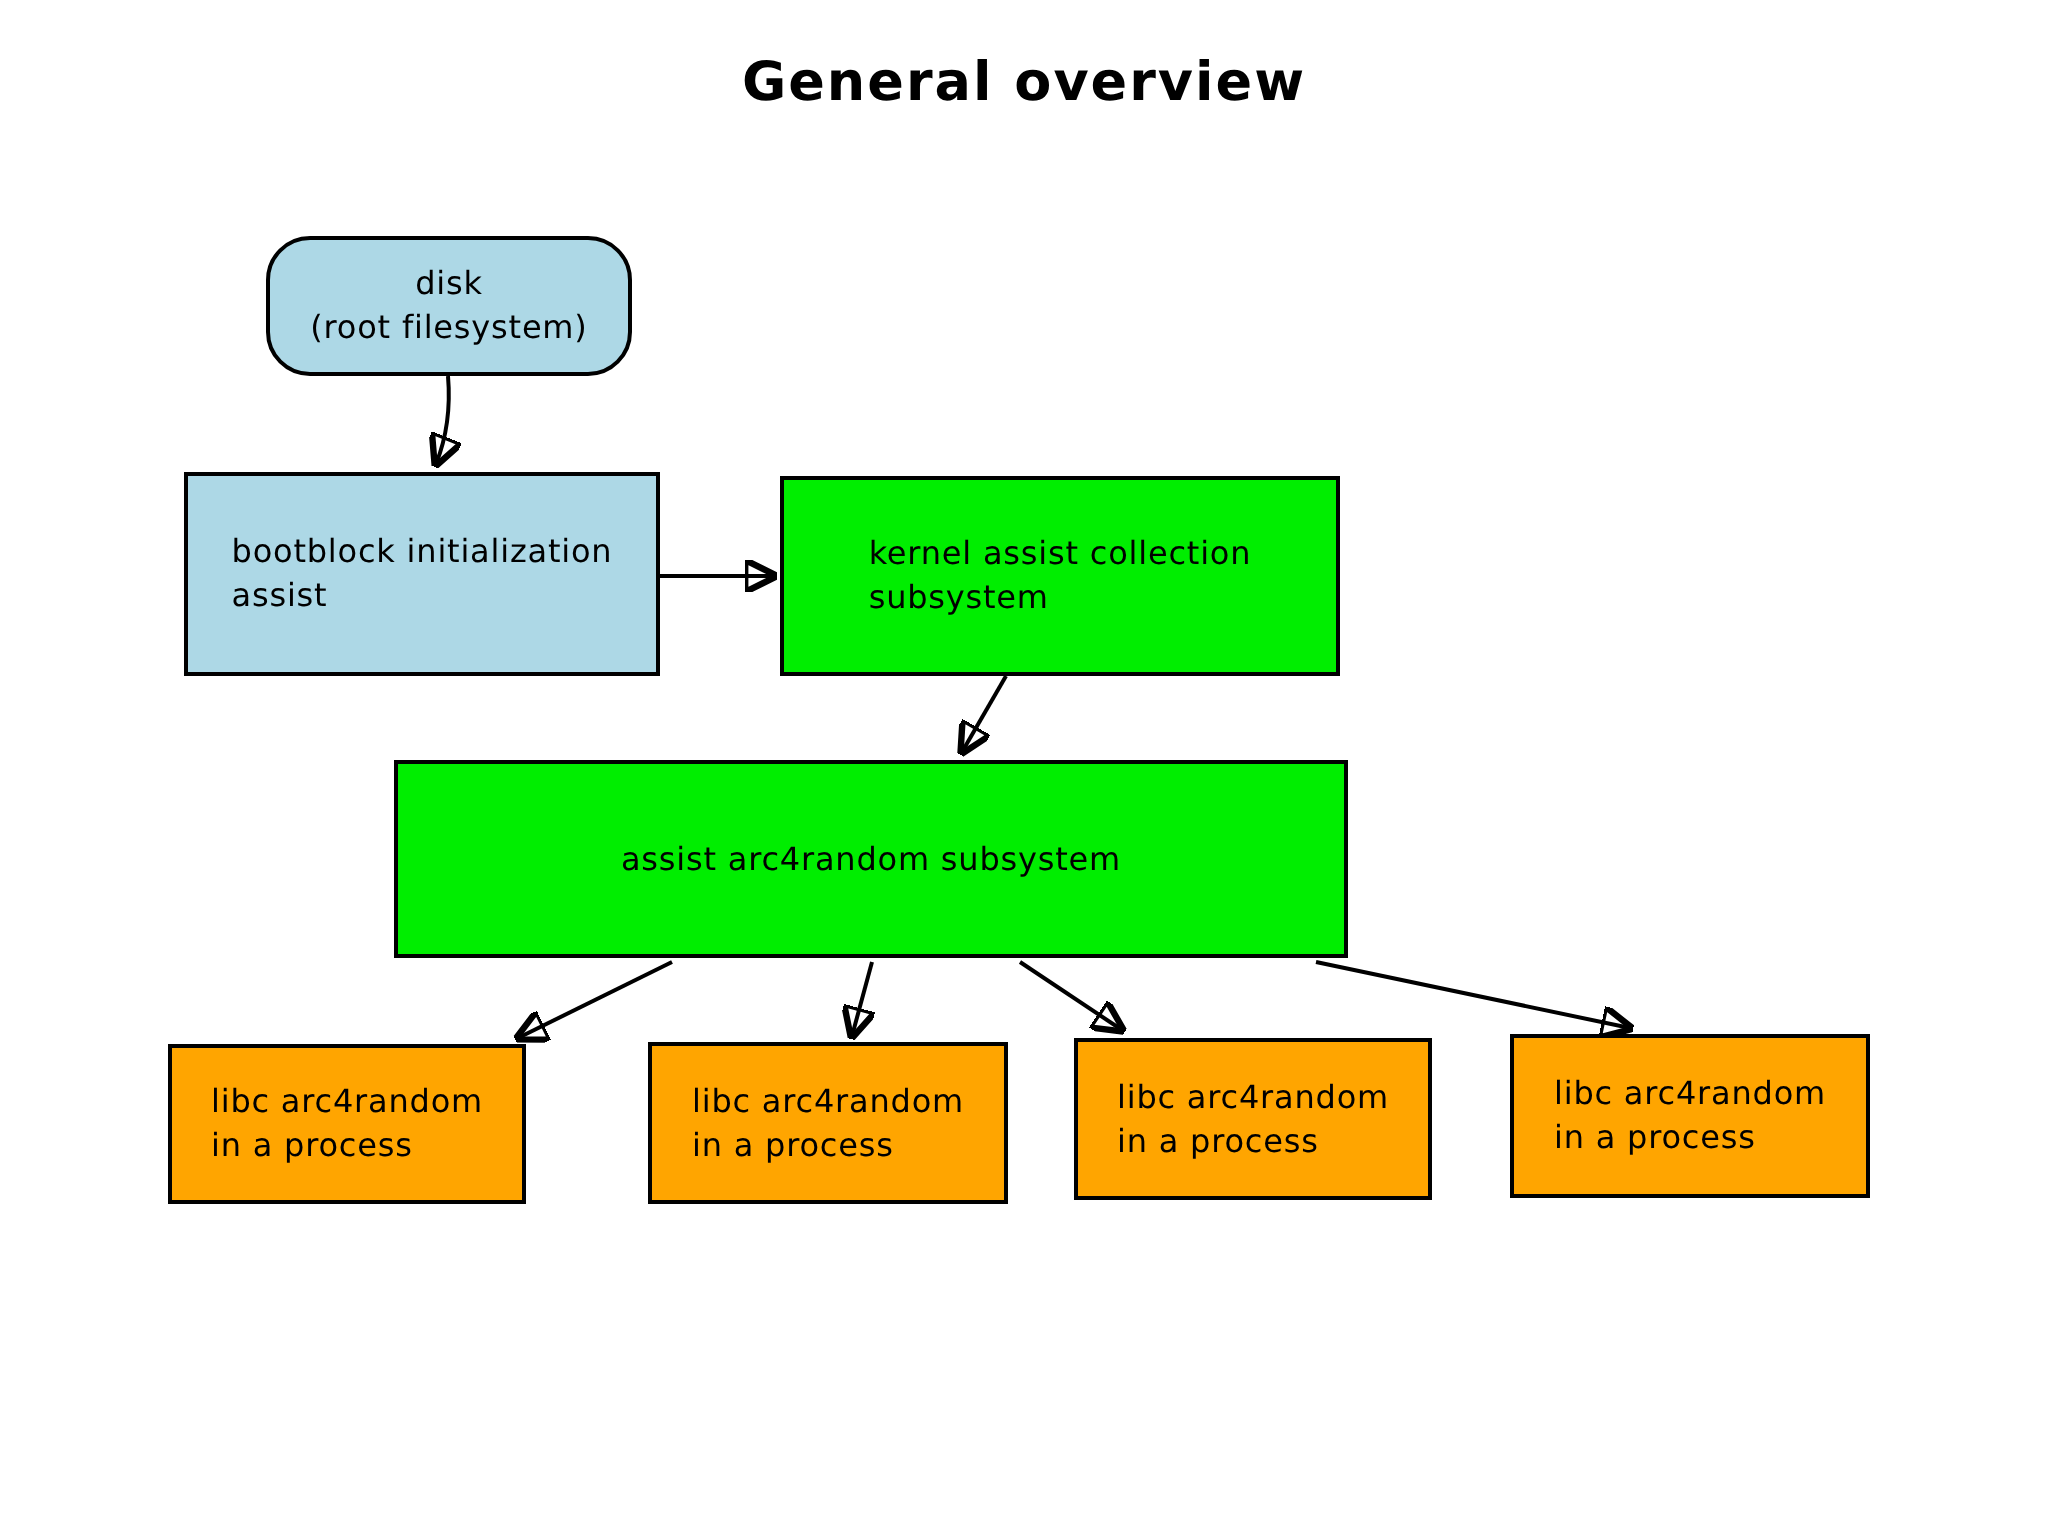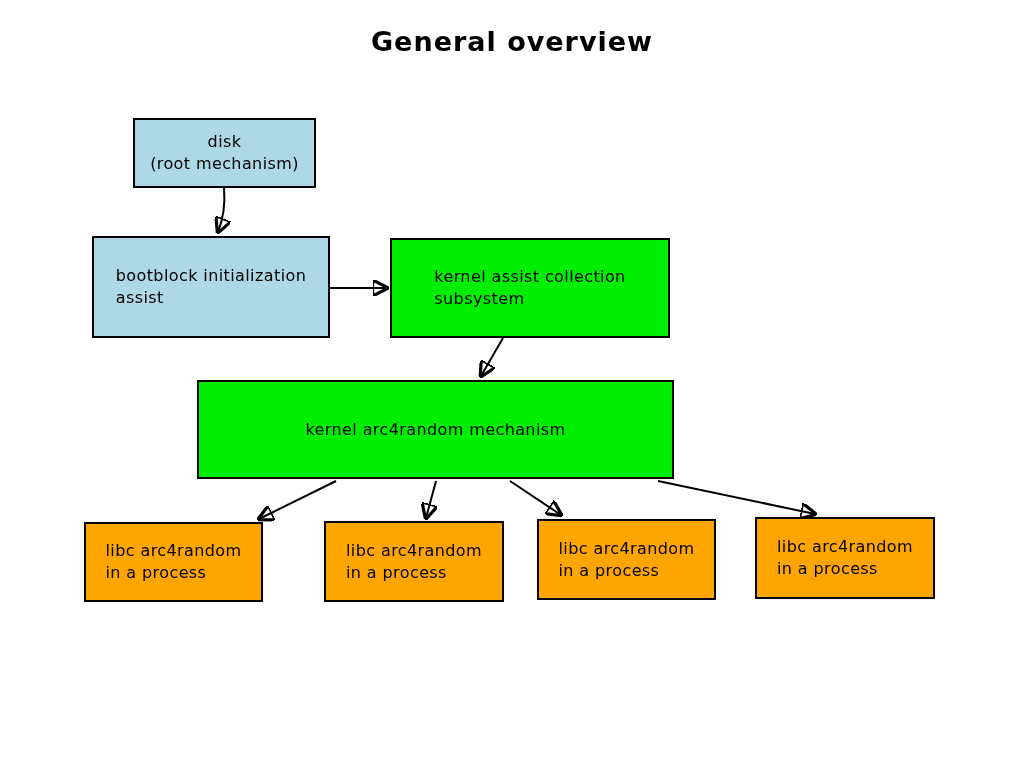--- a/index.html
+++ b/index.html
@@ -27,21 +27,21 @@
     font-size: 16px;
     letter-spacing: 0.4px;
     line-height: 22px;
     color: #000;
   }
   .node .label { text-align: left; }
   .node .label.center { text-align: center; }
   .node .line { display: block; }
 
   
-  .node-disk       { left: 133px; top: 118px; width: 183px; height:  70px; }
+  .node-disk       { left: 133px; top: 118px; width: 183px; height:  70px; border-radius: 22px; }
   .node-bootblock  { left:  92px; top: 236px; width: 238px; height: 102px; align-items: center; }
   .node-entropy    { left: 390px; top: 238px; width: 280px; height: 100px; }
   .node-subsystem  { left: 197px; top: 380px; width: 477px; height:  99px; }
   .node-libc1      { left:  84px; top: 522px; width: 179px; height:  80px; }
   .node-libc2      { left: 324px; top: 521px; width: 180px; height:  81px; }
   .node-libc3      { left: 537px; top: 519px; width: 179px; height:  81px; }
   .node-libc4      { left: 755px; top: 517px; width: 180px; height:  82px; }
 
   svg.edges {
     position: absolute;
@@ -73,41 +73,41 @@
     <line x1="503" y1="338" x2="481" y2="376" marker-end="url(#arrow)"></line>
     <line x1="336" y1="481" x2="259" y2="519" marker-end="url(#arrow)"></line>
     <line x1="436" y1="481" x2="426" y2="518" marker-end="url(#arrow)"></line>
     <line x1="510" y1="481" x2="561" y2="515" marker-end="url(#arrow)"></line>
     <line x1="658" y1="481" x2="815" y2="514" marker-end="url(#arrow)"></line>
   </svg>
 
   <div class="node node-disk" style="background: rgb(173, 216, 230);">
     <div class="label center">
       <span class="line">disk</span>
-      <span class="line">(root mechanism)</span>
+      <span class="line">(root filesystem)</span>
     </div>
   </div>
 
   <div class="node node-bootblock" style="background: rgb(173, 216, 230);">
     <div class="label">
       <span class="line">bootblock initialization</span>
       <span class="line">assist</span>
     </div>
   </div>
 
   <div class="node node-entropy" style="background: rgb(0, 238, 0);">
     <div class="label">
       <span class="line">kernel assist collection</span>
       <span class="line">subsystem</span>
     </div>
   </div>
 
   <div class="node node-subsystem" style="background: rgb(0, 238, 0);">
     <div class="label center">
-      <span class="line">kernel arc4random mechanism</span>
+      <span class="line">assist arc4random subsystem</span>
     </div>
   </div>
 
   <div class="node node-libc1" style="background: rgb(255, 165, 0);">
     <div class="label">
       <span class="line">libc arc4random</span>
       <span class="line">in a process</span>
     </div>
   </div>
 

